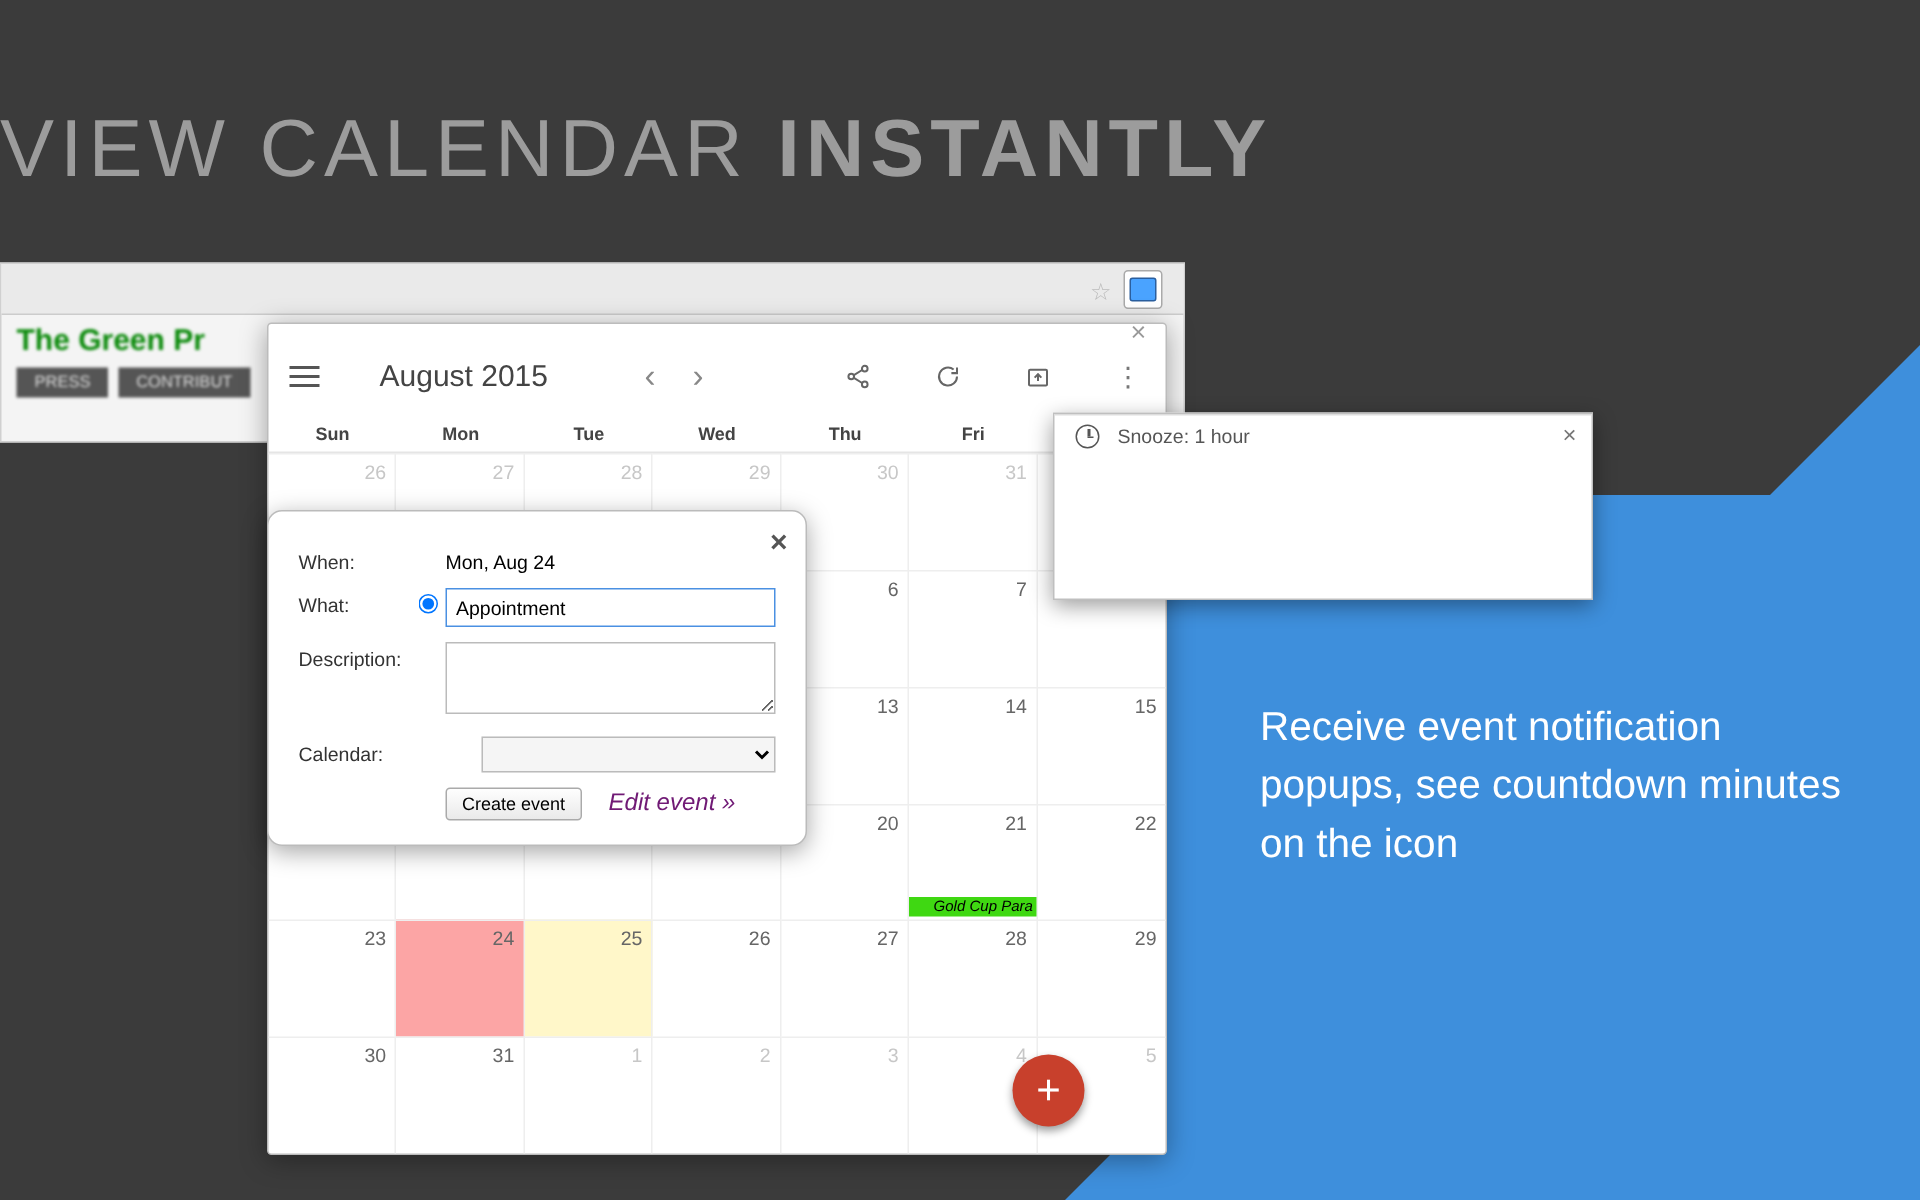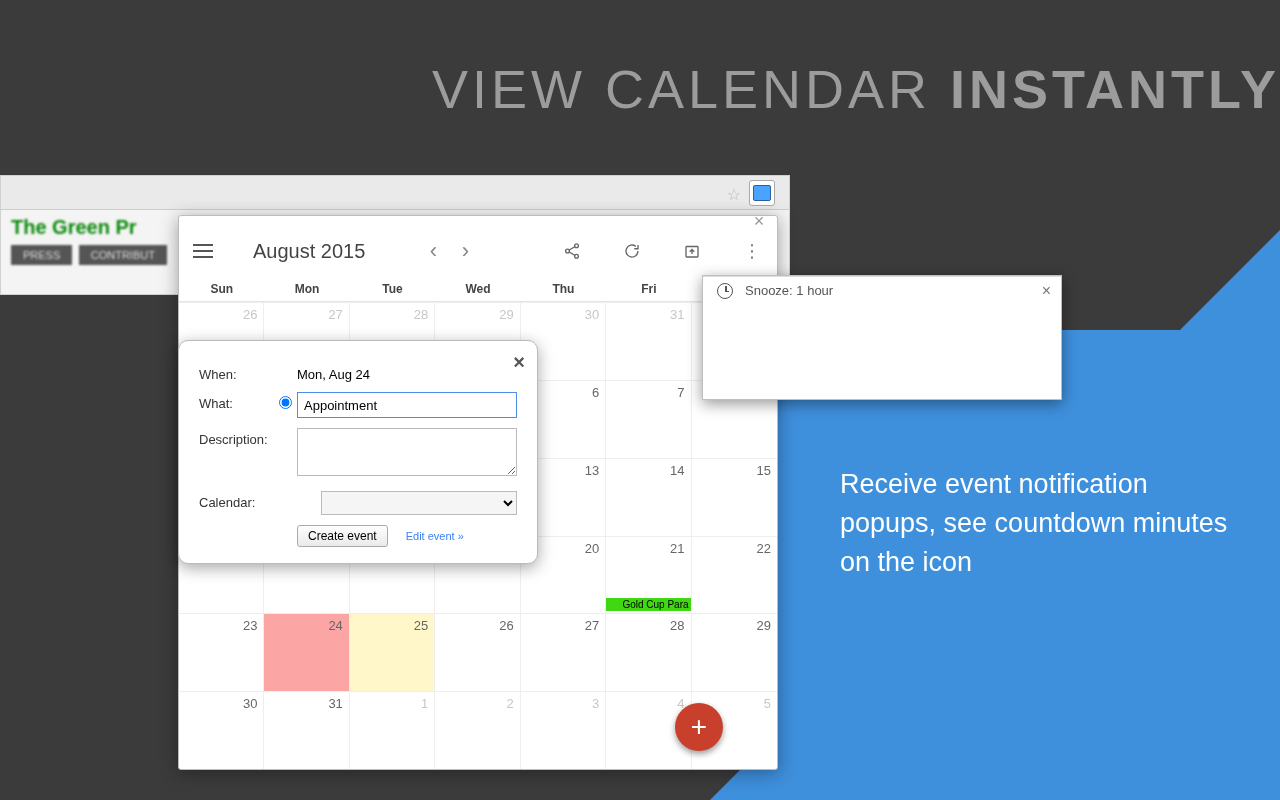--- a/index.html
+++ b/index.html
@@ -1,20 +1,20 @@
 <!DOCTYPE html>
 <html><head>
 <meta charset="utf-8">
 <style>
   * { box-sizing: border-box; margin: 0; padding: 0; }
   html, body { width: 1280px; height: 800px; overflow: hidden; font-family: -apple-system, "Helvetica Neue", Arial, sans-serif; }
   body { position: relative; background: #3b3b3b; }
 
   
-  .headline { position: absolute; top: 58px; left: 0; right: 0; text-align: right; font-size: 54px; letter-spacing: 4px; color: #9c9c9c; font-weight: 300; }
+  .headline { position: absolute; top: 68px; left: 0; right: 0; text-align: left; font-size: 54px; letter-spacing: 4px; color: #9c9c9c; font-weight: 300; }
   .headline .bold { font-weight: 700; color: #9c9c9c; }
 
   
   .blue-tri {
     position: absolute; bottom: 0; right: 0;
     width: 0; height: 0;
     border-right: 570px solid #3e8fdc;
     border-top: 570px solid transparent;
   }
   .blue-panel {
@@ -71,21 +71,21 @@
 
   .dow-row { display: grid; grid-template-columns: repeat(7, 1fr); height: 26px; border-bottom: 1px solid #e5e5e5; }
   .dow { font-size: 12px; font-weight: bold; color: #444; text-align: center; line-height: 26px; }
 
   .grid { flex: 1; display: grid; grid-template-columns: repeat(7, 1fr); grid-template-rows: repeat(6, 1fr); }
   .cell { border-top: 1px solid #eee; border-right: 1px solid #eee; position: relative; font-size: 13px; color: #666; padding: 4px 6px; text-align: right; }
   .cell:nth-child(7n) { border-right: none; }
   .cell.other { color: #c7c7c7; }
   .cell.sel { background: #fca5a5; }
   .cell.hl { background: #fff7c9; }
-  .cell .evt { position: absolute; bottom: 2px; left: 0; right: 0; background: #3fd812; color: #000; font-size: 10px; padding: 1px 2px; white-space: nowrap; overflow: hidden; }
+  .cell .evt { position: absolute; bottom: 2px; left: 0; right: 0; background: #3fd812; color: #000; font-size: 10px; padding: 1px 2px; white-space: nowrap; overflow: hidden; font-style: italic; }
 
   .fab {
     position: absolute; bottom: 18px; right: 54px; width: 48px; height: 48px; border-radius: 50%;
     background: #c8402c; color: #fff; font-size: 28px; display:flex; align-items:center; justify-content:center;
     box-shadow: 0 3px 6px rgba(0,0,0,.4); cursor: pointer;
   }
 
   
   .quickadd {
     position: absolute; top: 340px; left: 178px; width: 360px; background: #fff;
@@ -105,21 +105,21 @@
   }
   .qa-field select {
     width: 100%; height: 24px; border: 1px solid #bbb; background: #f5f5f5; font-size: 13px;
   }
   .qa-when { padding-top: 4px; }
   .qa-actions { display: flex; align-items: center; gap: 18px; margin-left: 98px; margin-top: 6px; }
   .qa-create {
     background: linear-gradient(#fefefe,#eaeaea); border: 1px solid #aaa; border-radius: 3px;
     padding: 3px 10px; font-size: 12px; cursor: pointer;
   }
-  .qa-edit { color: #3b82f6; font-size: 11px; cursor: pointer; }
+  .qa-edit { color: #701a75; font-size: 16px; cursor: pointer; font-style: italic; }
 
   
   .notif {
     position: absolute; top: 275px; left: 702px; width: 360px; height: 125px;
     background: #fff; border: 1px solid #bfbfbf; box-shadow: 0 4px 14px rgba(0,0,0,.4);
     z-index: 7; display: flex; flex-direction: column;
   }
   .notif .close { position: absolute; top: 6px; right: 10px; color: #777; cursor: pointer; font-size: 16px; }
   .notif-top { flex: 1; display:flex; align-items:center; padding: 10px 14px; gap: 16px; }
   .bell { width: 42px; height: 42px; position: relative; }

